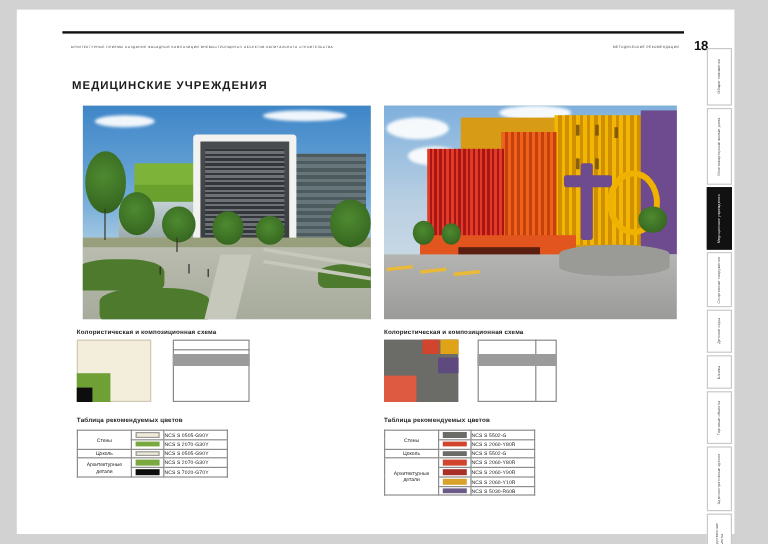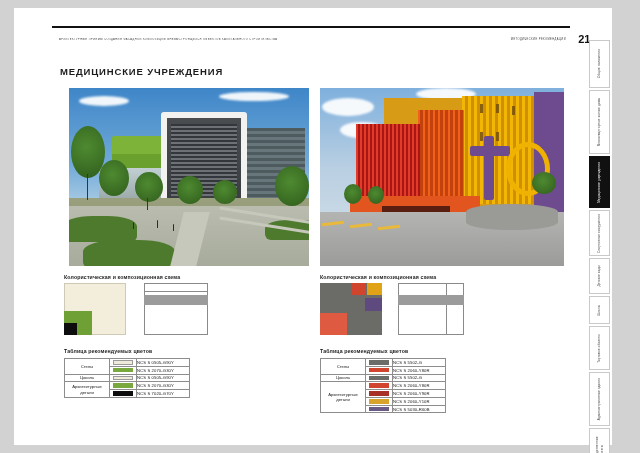--- a/index.html
+++ b/index.html
@@ -115,21 +115,21 @@
   .tab.active span{color:#fff;}
 </style>
 </head>
 <body>
 
 <div class="page">
 
   <div class="rule"></div>
   <div class="hdr-left">АРХИТЕКТУРНЫЕ ПРИЕМЫ СОЗДАНИЯ ФАСАДНОЙ КОМПОЗИЦИИ ВНЕВЫСТРОЯЩИХСЯ ОБЪЕКТОВ КАПИТАЛЬНОГО СТРОИТЕЛЬСТВА</div>
   <div class="hdr-right">МЕТОДИЧЕСКИЕ РЕКОМЕНДАЦИИ</div>
-  <div class="pageno">21</div>
+  <div class="pageno">18</div>
   <div class="title">МЕДИЦИНСКИЕ УЧРЕЖДЕНИЯ</div>
 
   <div class="photo" id="photo-left">
     <div class="sky"></div>
     <div class="cloud" style="left:10px;top:8px;width:50px;height:10px;"></div>
     <div class="cloud" style="left:150px;top:4px;width:70px;height:9px;"></div>
     <div class="lb-low"></div>
     <div class="lb-green"></div>
     <div class="lb-greendk"></div>
     <div class="lb-right"></div>

